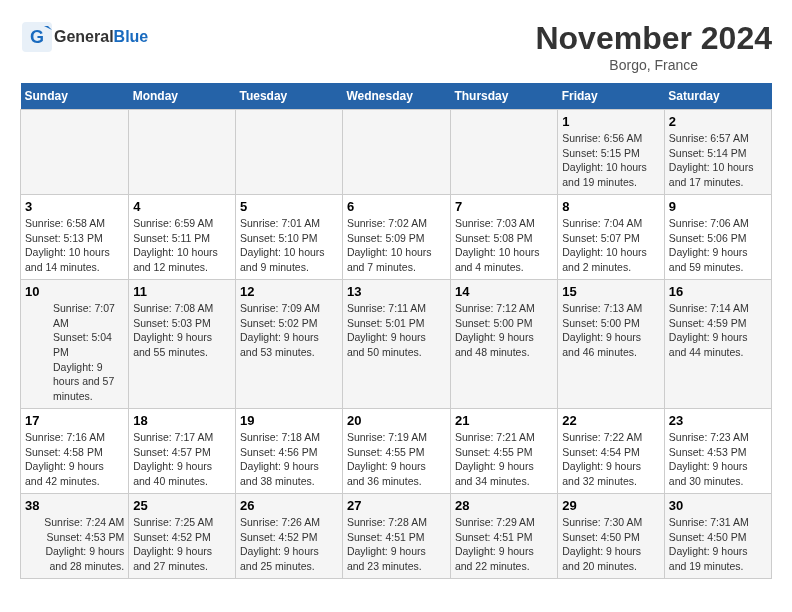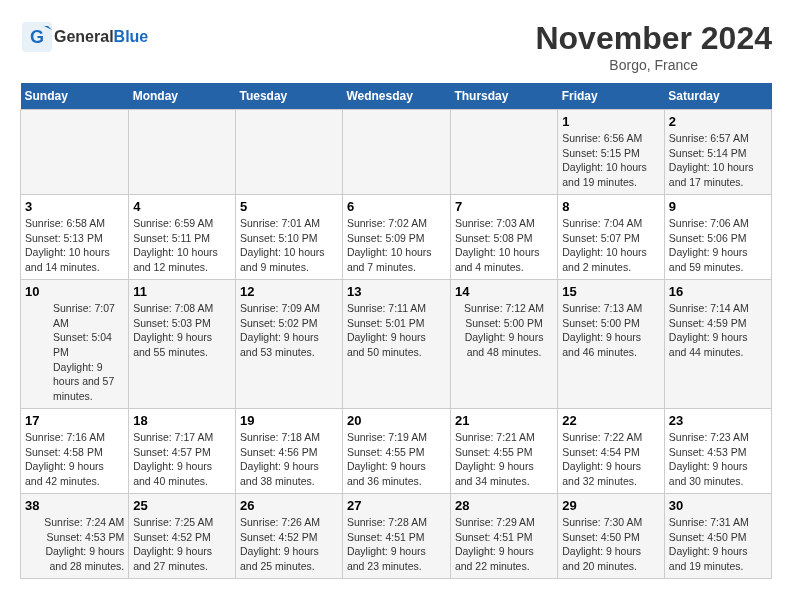--- a/index.html
+++ b/index.html
@@ -191,21 +191,21 @@
 Daylight: 9 hours and 53 minutes.</div>
         </td>
         <td>
           <span class="day-num">13</span>
           <div class="day-info" style="white-space: pre-line;">Sunrise: 7:11 AM
 Sunset: 5:01 PM
 Daylight: 9 hours and 50 minutes.</div>
         </td>
         <td>
           <span class="day-num">14</span>
-          <div class="day-info" style="white-space: pre-line; text-align: center;">Sunrise: 7:12 AM
+          <div class="day-info" style="white-space: pre-line;">Sunrise: 7:12 AM
 Sunset: 5:00 PM
 Daylight: 9 hours and 48 minutes.</div>
         </td>
         <td>
           <span class="day-num">15</span>
           <div class="day-info" style="white-space: pre-line;">Sunrise: 7:13 AM
 Sunset: 5:00 PM
 Daylight: 9 hours and 46 minutes.</div>
         </td>
         <td>

